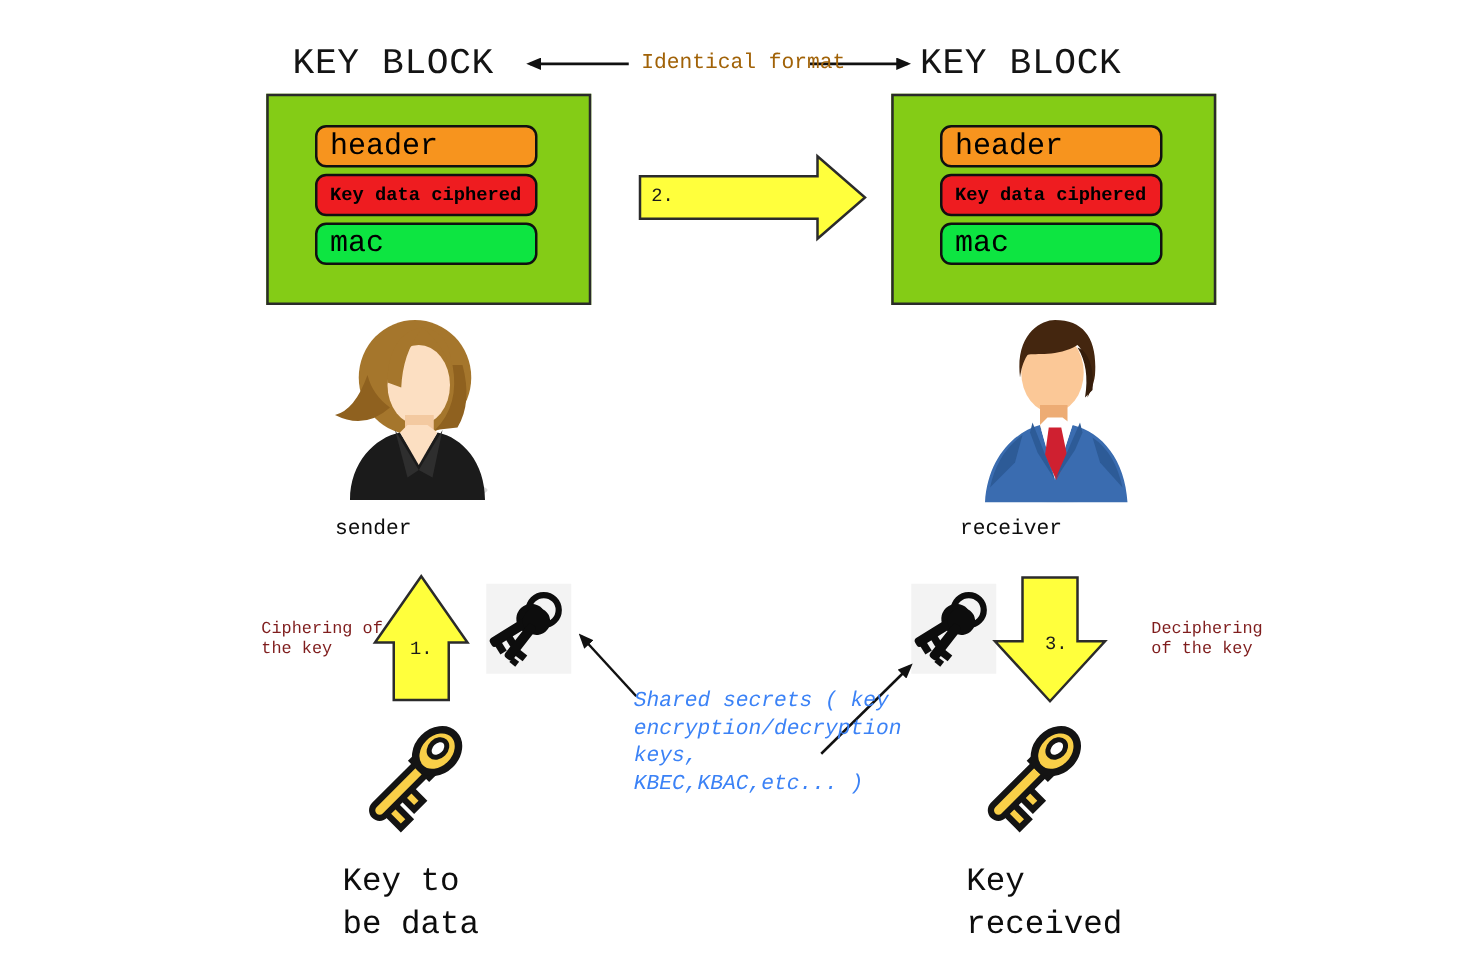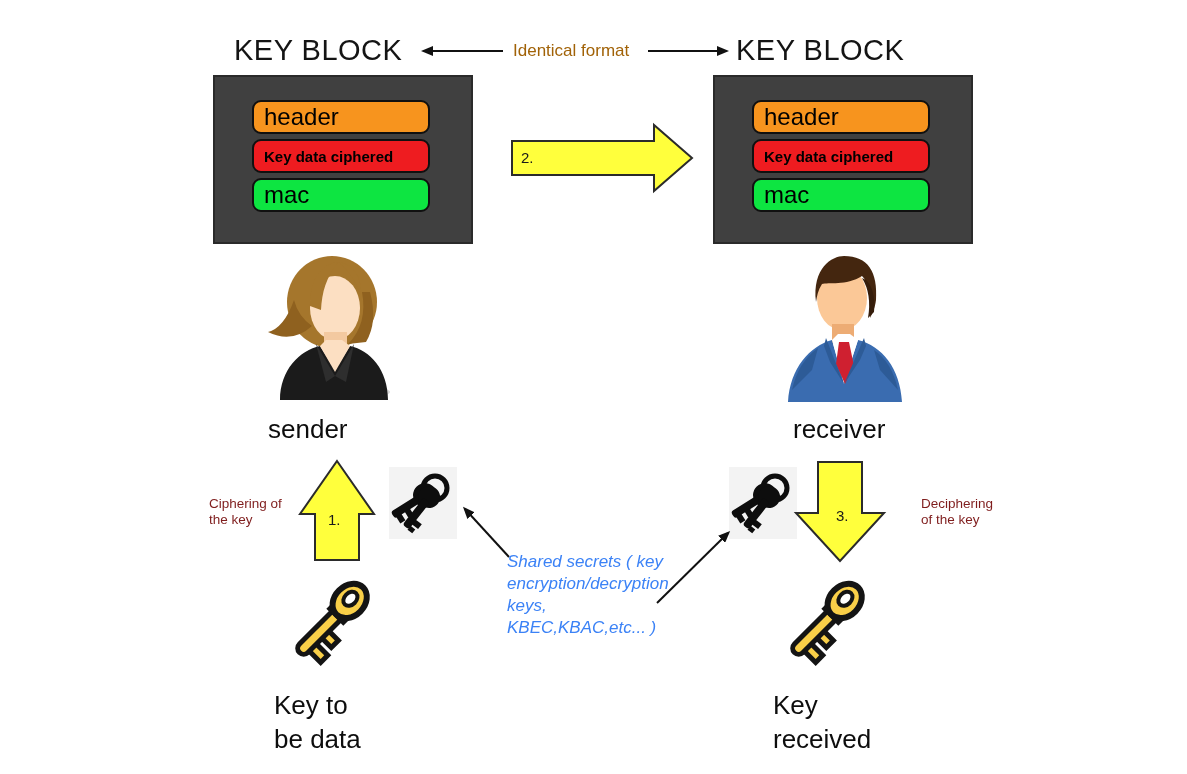--- a/index.html
+++ b/index.html
@@ -1,37 +1,37 @@
 <!DOCTYPE html>
 <html><head>
 <meta charset="utf-8">
 <style>
   html,body{margin:0;padding:0;background:#ffffff;}
   #stage{
     position:relative;width:1187px;height:774px;background:#ffffff;
-    font-family:Liberation Sans, sans-serif;color:#111;
+    font-family:Liberation Mono, monospace;color:#111;
     overflow:hidden;
   }
   .abs{position:absolute;}
   .preline{white-space:pre-line;}
   .title{font-size:29px;letter-spacing:0.5px;color:#141414;}
   .format-label{font-size:17px;color:#a16207;}
   .keyblock-box{
-    width:256px;height:165px;background:#404040;border:2px solid #2a2a2a;
+    width:256px;height:165px;background:#84cc16;border:2px solid #2a2a2a;
   }
   .kb-rows{position:absolute;left:37px;top:23px;width:178px;}
   .kb-row{
     box-sizing:border-box;width:178px;height:34px;margin-bottom:5px;
     border:2px solid #101010;border-radius:9px;
     display:flex;align-items:center;padding-left:10px;color:#000;
   }
   .kb-row.big{font-size:24px;}
   .kb-row.small{font-size:15px;font-weight:bold;}
   .step-label{font-size:15px;color:#1a1a1a;}
-  .person-label{font-size:26px;color:#0d0d0d;}
+  .person-label{font-size:17px;color:#0d0d0d;}
   .side-note{font-size:13.5px;line-height:16px;color:#7f1d1d;}
   .shared-note{font-size:17px;line-height:22px;font-style:italic;color:#3b82f6;}
   .bottom-label{font-size:26px;line-height:34px;color:#0d0d0d;}
   .keyring-tile{width:68px;height:72px;background:#f3f3f3;display:flex;align-items:center;justify-content:center;}
   svg{display:block;}
   #arrow-overlay{position:absolute;left:0;top:0;z-index:1;}
   .txt{z-index:2;}
 </style>
 </head>
 <body>
@@ -110,21 +110,21 @@
       <path d="M54,90 L66,132 L80,90 L72,84 L60,84 Z" fill="#ffffff"></path>
       <path d="M61,92 L71,92 L76,116 L67,134 L58,114 Z" fill="#cf2030"></path>
       <path d="M48,88 L66,134 L52,112 L46,96 Z" fill="#2d5b97"></path>
       <path d="M86,88 L66,134 L82,110 L88,96 Z" fill="#2d5b97"></path>
       <path d="M14,140 Q20,112 40,98 L34,120 Z" fill="#2d5b97"></path>
       <path d="M120,140 Q114,112 96,100 L102,120 Z" fill="#2d5b97"></path>
     </svg>
   </div>
 
   <div class="abs txt person-label" style="left:268px;top:414px;">sender</div>
-  <div class="abs txt person-label" style="left:768px;top:414px;margin-left:25px;">receiver</div>
+  <div class="abs txt person-label" style="left:768px;top:414px;">receiver</div>
 
   <div class="abs txt side-note preline" style="left:209px;top:496px;">Ciphering of
 the key</div>
   <div class="abs txt side-note preline" style="left:921px;top:496px;">Deciphering
 of the key</div>
 
   <div class="abs keyring-tile" style="left:389px;top:467px;">
     <svg width="64" height="66" viewBox="0 0 64 66">
       <circle cx="44" cy="18" r="12" fill="none" stroke="#0d0d0d" stroke-width="5"></circle>
       <g transform="rotate(-32 30 30)">

